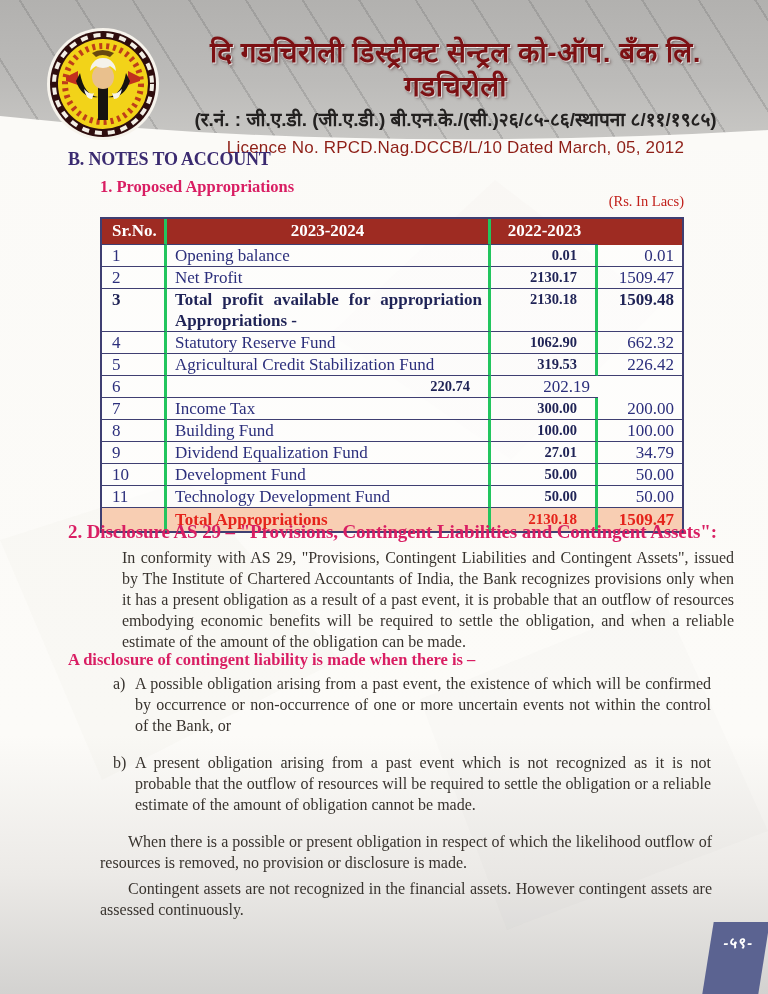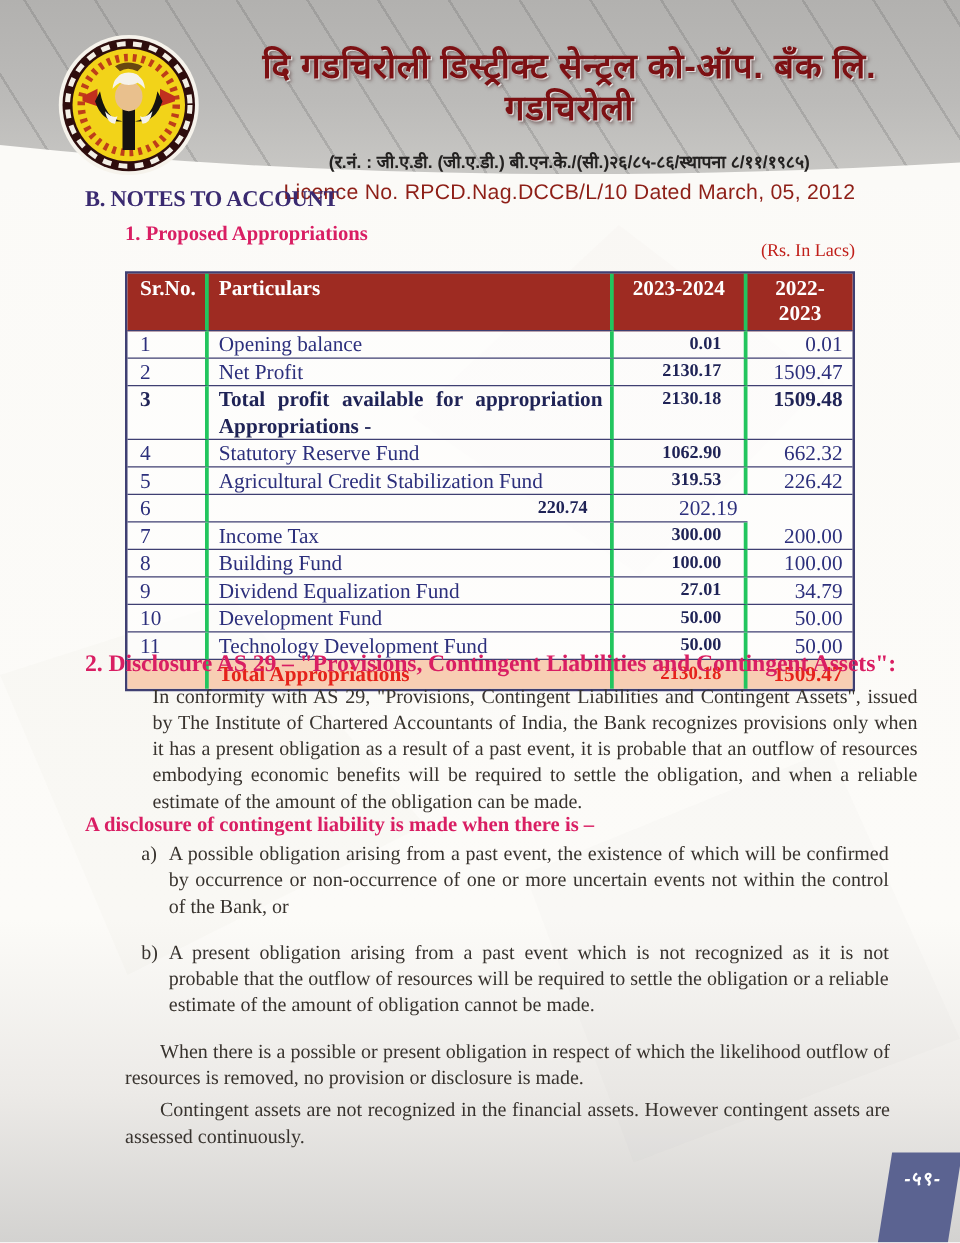--- a/index.html
+++ b/index.html
@@ -37,22 +37,22 @@
   }
 
   .head-text { position:absolute; left:168px; top:36px; width:575px; text-align:center; }
   .bank-title {
     font-family:"Liberation Sans", sans-serif;
     font-size:28px; line-height:34px; font-weight:bold; color:#7c1013;
     text-shadow:1px 1px 0 rgba(255,255,255,.75), 2px 2px 3px rgba(70,35,35,.55);
     letter-spacing:.5px;
   }
   .reg-line {
-    margin-top:15px; font-family:"Liberation Sans", sans-serif;
-    font-size:14px; font-weight:bold; color:#232120;
+    margin-top:2px; font-family:"Liberation Sans", sans-serif;
+    font-size:19px; font-weight:bold; color:#232120;
   }
   .licence-line {
     margin-top:6px; font-family:"Liberation Sans", sans-serif;
     font-size:17px; font-weight:400; color:#8e1f17; letter-spacing:.2px;
   }
 
   
   .h-notes {
     position:absolute; left:68px; top:149px;
     font-size:18px; font-weight:bold; color:#3a2a70; letter-spacing:-.2px;
@@ -163,21 +163,20 @@
     <div class="licence-line">Licence No. RPCD.Nag.DCCB/L/10 Dated March, 05, 2012</div>
   </div>
 
   <div class="h-notes">B. NOTES TO ACCOUNT</div>
   <div class="h-sub1">1. Proposed Appropriations</div>
   <div class="rs-note">(Rs. In Lacs)</div>
 
   <div class="tbl">
     <div class="tr thead">
       <div class="c-sr">Sr.No.</div>
-      <div class="c-part">Particulars</div>
       <div class="c-yr">2023-2024</div>
       <div class="c-yr">2022-2023</div>
     </div>
 
     <div class="tr rdata">
       <div class="c-sr">1</div>
       <div class="c-part">Opening balance</div>
       <div class="c-v1">0.01</div>
       <div class="c-v2">0.01</div>
     </div>

